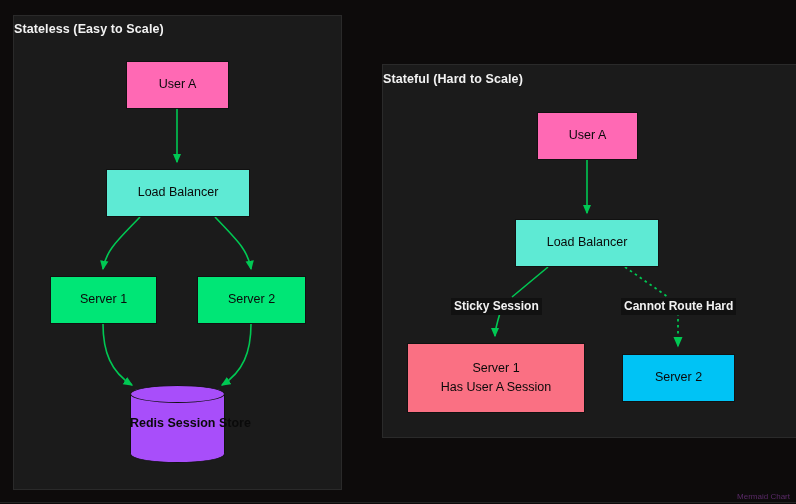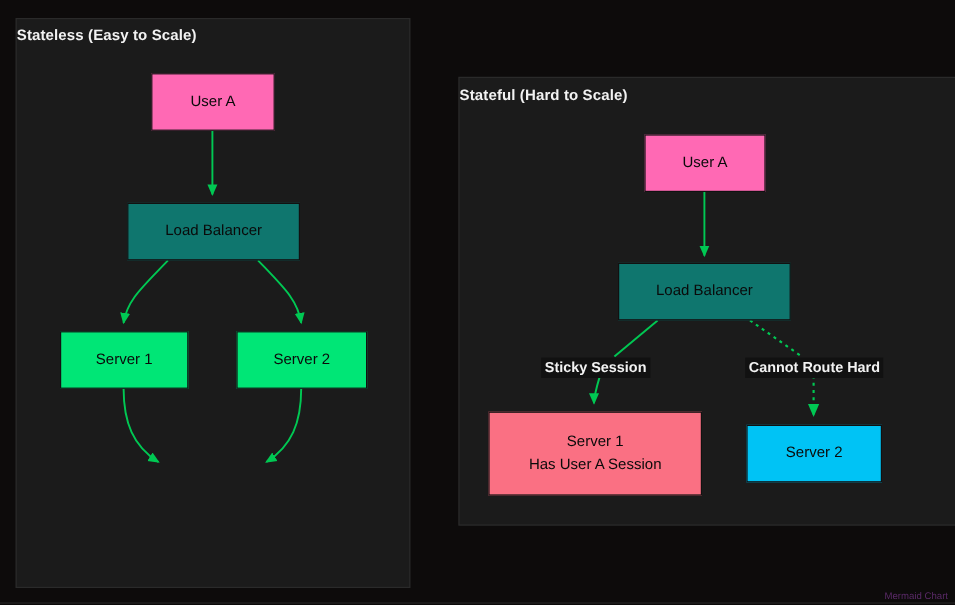--- a/index.html
+++ b/index.html
@@ -47,21 +47,21 @@
     color: #0a0a0a;
     font-size: 12.5px;
     font-weight: normal;
     line-height: 1.55;
     text-align: center;
     white-space: nowrap;
   }
   .node .ln { display: block; }
 
   .n-pink   { background: #ff69b4; }
-  .n-orange { background: #0f766e; }
+  .n-orange { background: #5eead4; }
   .n-green  { background: #00e676; }
   .n-red    { background: #fa7083; }
   .n-cyan   { background: #00c3f5; }
 
   
   .cyl {
     position: absolute;
     box-sizing: border-box;
   }
   .cyl-body {
@@ -205,20 +205,30 @@
   </div>
 
   <div class="node n-green" style="left:50px; top:276px; width:107px; height:48px;">
     <span class="ln">Server 1</span>
   </div>
 
   <div class="node n-green" style="left:197px; top:276px; width:109px; height:48px;">
     <span class="ln">Server 2</span>
   </div>
 
+  <div class="cyl" style="left:130px; top:385px; width:95px; height:78px;">
+    <div class="cyl-body"></div>
+    <div class="cyl-bottom"></div>
+    <div class="cyl-mask"></div>
+    <div class="cyl-top"></div>
+    <div class="cyl-label">
+      <span class="ln">Redis</span>
+      <span class="ln">Session Store</span>
+    </div>
+  </div>
 
   <div class="node n-pink" style="left:537px; top:112px; width:101px; height:48px;">
     <span class="ln">User A</span>
   </div>
 
   <div class="node n-orange" style="left:515px; top:219px; width:144px; height:48px;">
     <span class="ln">Load Balancer</span>
   </div>
 
   <div class="node n-red" style="left:407px; top:343px; width:178px; height:70px;">

